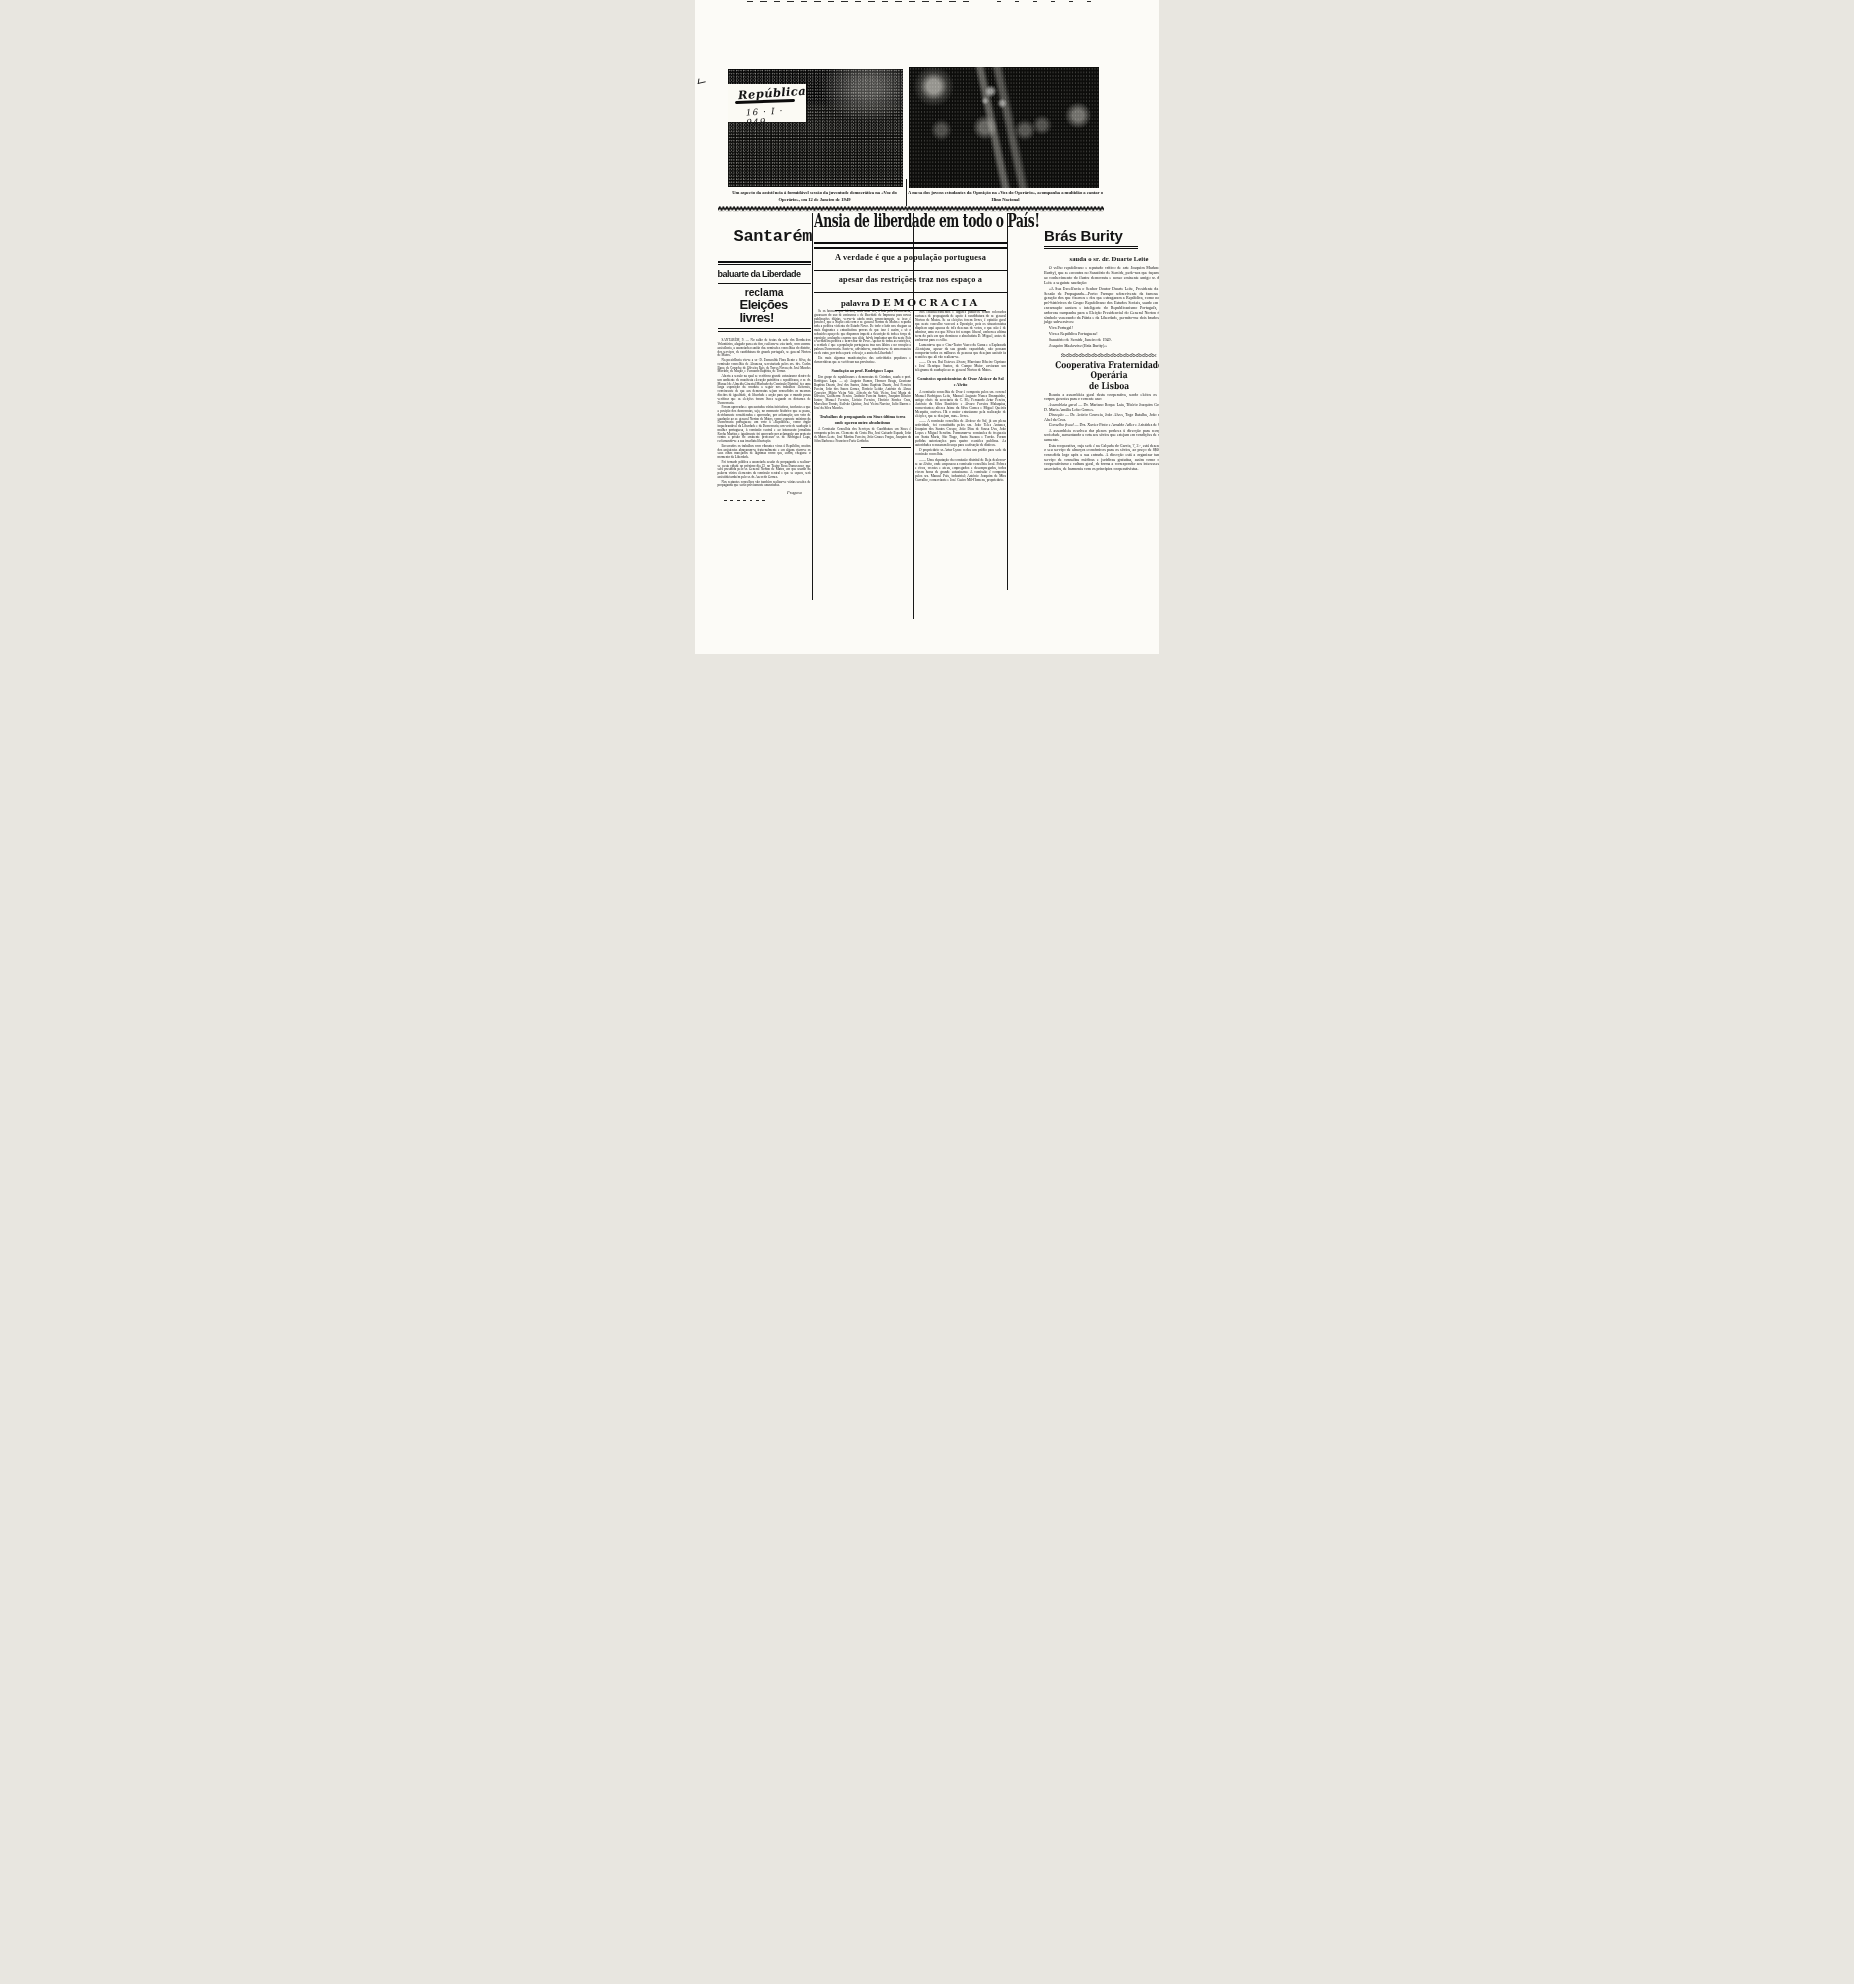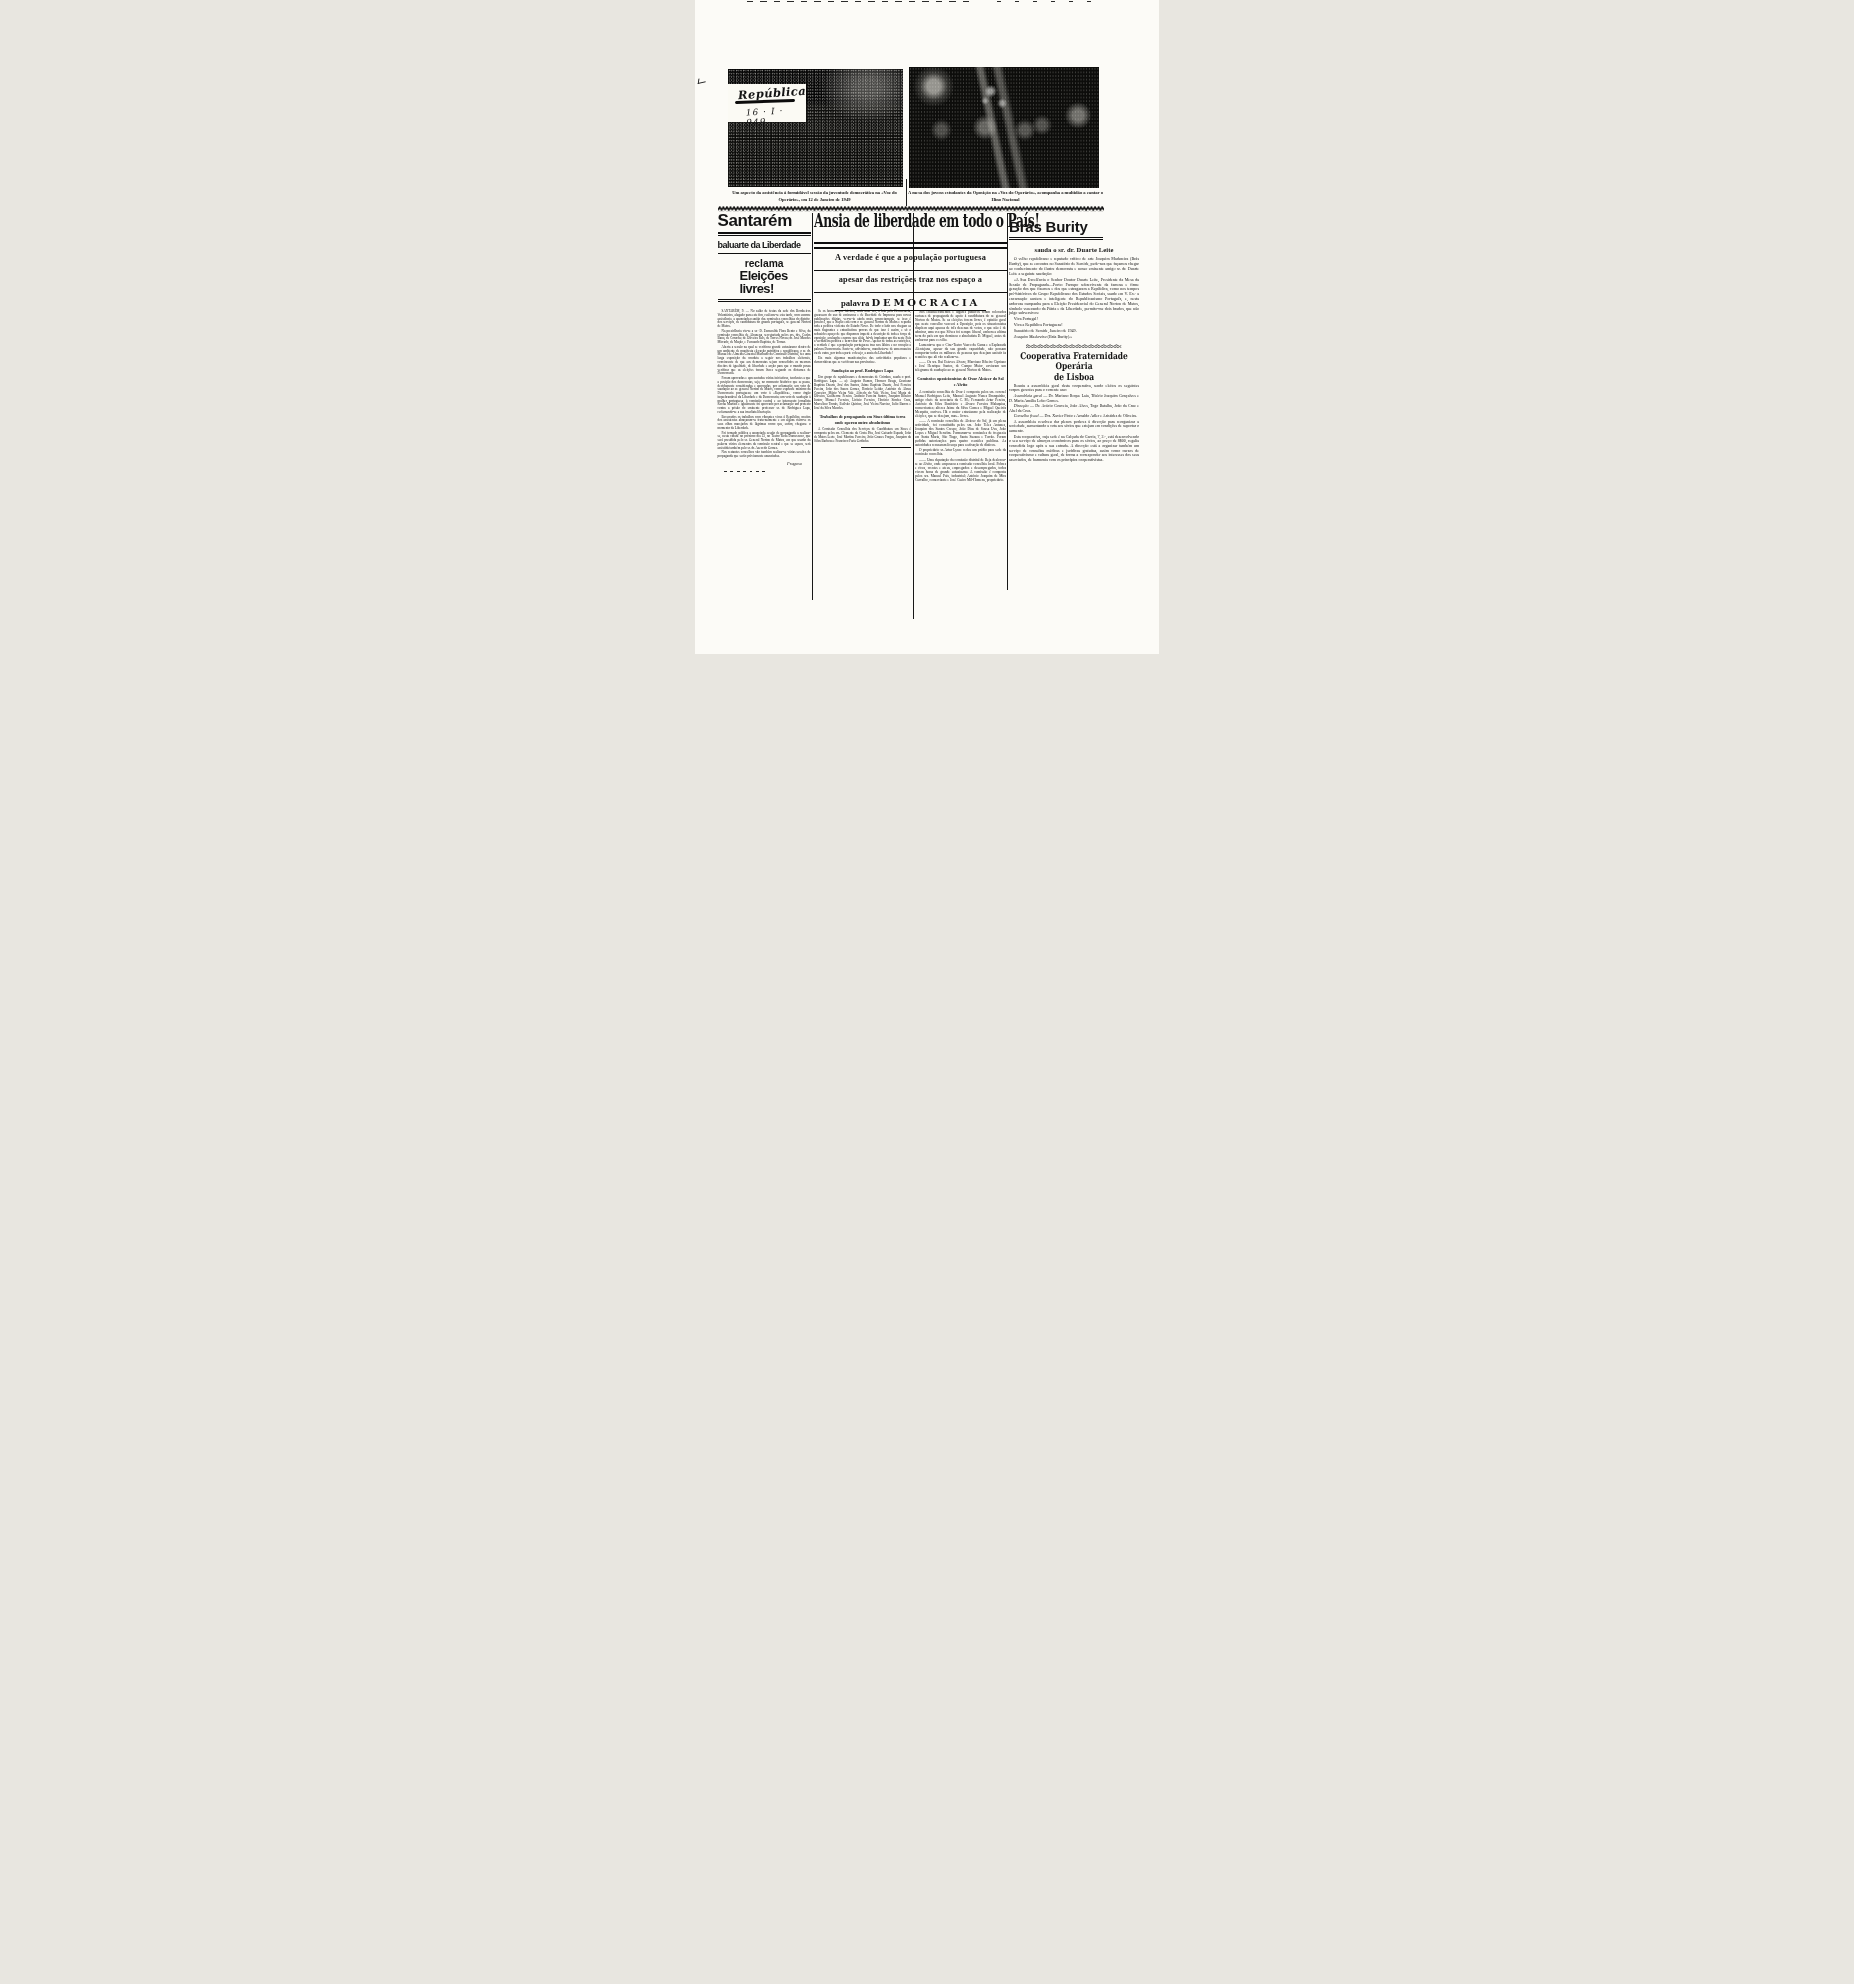--- a/index.html
+++ b/index.html
@@ -55,22 +55,22 @@
   .caption-vrule{position:absolute;left:211px;top:179px;width:0.6px;height:27px;background:#1c1c1c;}
 
   .wavy{position:absolute;left:23px;top:206px;width:386px;height:5.6px;}
   .vr{position:absolute;width:0.7px;background:#181818;}
   #vr1{left:117px;top:213px;height:387px;}
   #vr2{left:218px;top:213px;height:406px;}
   #vr3{left:312px;top:213px;height:377px;}
 
   
   .col-left{position:absolute;left:22.6px;top:212px;width:93px;}
-  .santarem{font-family:Liberation Sans, sans-serif;font-weight:bold;font-size:17px;
-    line-height:1;margin:0;letter-spacing:-0.4px;}
+  .santarem{font-family:Liberation Mono, monospace;font-weight:bold;font-size:17px;
+    line-height:1;margin:16px;letter-spacing:-0.4px;}
   .rule-a{height:2px;background:#0f0f0f;margin-top:2.8px;}
   .rule-b{height:1px;background:#0f0f0f;margin-top:1.2px;}
   .baluarte{font-family:"Liberation Sans",sans-serif;font-weight:bold;font-size:9px;
     letter-spacing:-0.5px;margin-top:5.2px;line-height:1.05;}
   .rule-c{height:1px;background:#0f0f0f;margin-top:2.8px;}
   .reclama{font-family:"Liberation Sans",sans-serif;font-weight:bold;font-size:10.3px;
     text-align:center;margin-top:4.4px;line-height:1;}
   .eleicoes{font-family:"Liberation Sans",sans-serif;font-weight:bold;font-size:13px;
     letter-spacing:-0.6px;line-height:1;padding-left:22px;}
   .rule-d{height:1.6px;background:#0f0f0f;margin-top:3.6px;}
@@ -100,21 +100,21 @@
   .col-midA{position:absolute;left:119px;top:310px;width:97px;}
   .col-midB{position:absolute;left:220px;top:310px;width:91px;}
   .col-midA{font-size:3.3px;line-height:3.8px;text-align:justify;}
   .col-midB{font-size:3.5px;line-height:4px;text-align:justify;}
   .col-midA p,.col-midB p{margin:0 0 1.2px 0;text-indent:4px;}
   .subhead{font-weight:bold;text-align:center;font-size:4.2px;line-height:1.35;
     margin:3.6px 1.6px 2.8px 1.6px;text-indent:0 !important;}
   .end-rule{width:50px;height:0.7px;background:#111;margin:3.6px 0 0 auto;}
 
   
-  .col-right{position:absolute;left:314px;top:219px;width:130px;}
+  .col-right{position:absolute;left:314px;top:228px;width:130px;padding-left:35px;}
   .bras{font-family:"Liberation Sans",sans-serif;font-weight:bold;font-size:15px;
     line-height:1;margin:0;letter-spacing:-0.2px;}
   .bras-rule1{width:94px;height:1.4px;background:#0f0f0f;margin-top:2.8px;}
   .bras-rule2{width:94px;height:1px;background:#0f0f0f;margin-top:1.2px;}
   .sauda{font-weight:bold;font-size:6.6px;text-align:center;margin-top:6px;letter-spacing:0.1px;}
   .body-rt{font-size:4.1px;line-height:4.8px;text-align:justify;margin-top:4px;}
   .body-rt p{margin:0 0 1.2px 0;text-indent:4.8px;}
   .viva{text-indent:4.8px;margin:1.2px 0;}
   .it{font-style:italic;}
   .wavy2{display:block;width:96px;height:4.8px;margin:3.6px auto 0 auto;}

